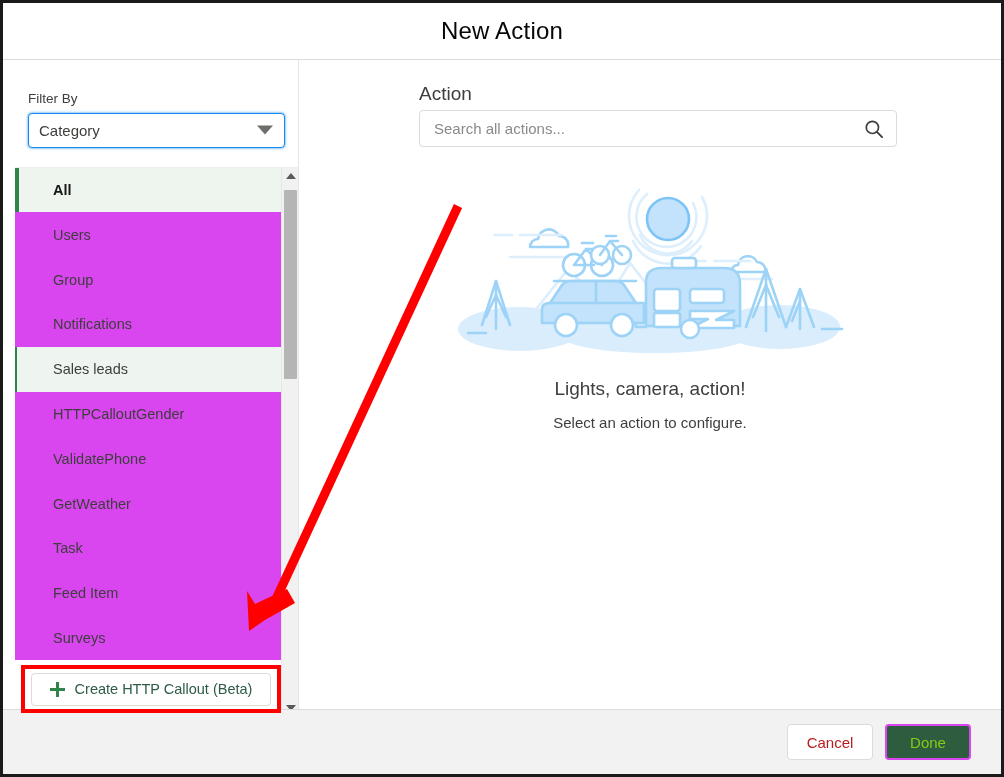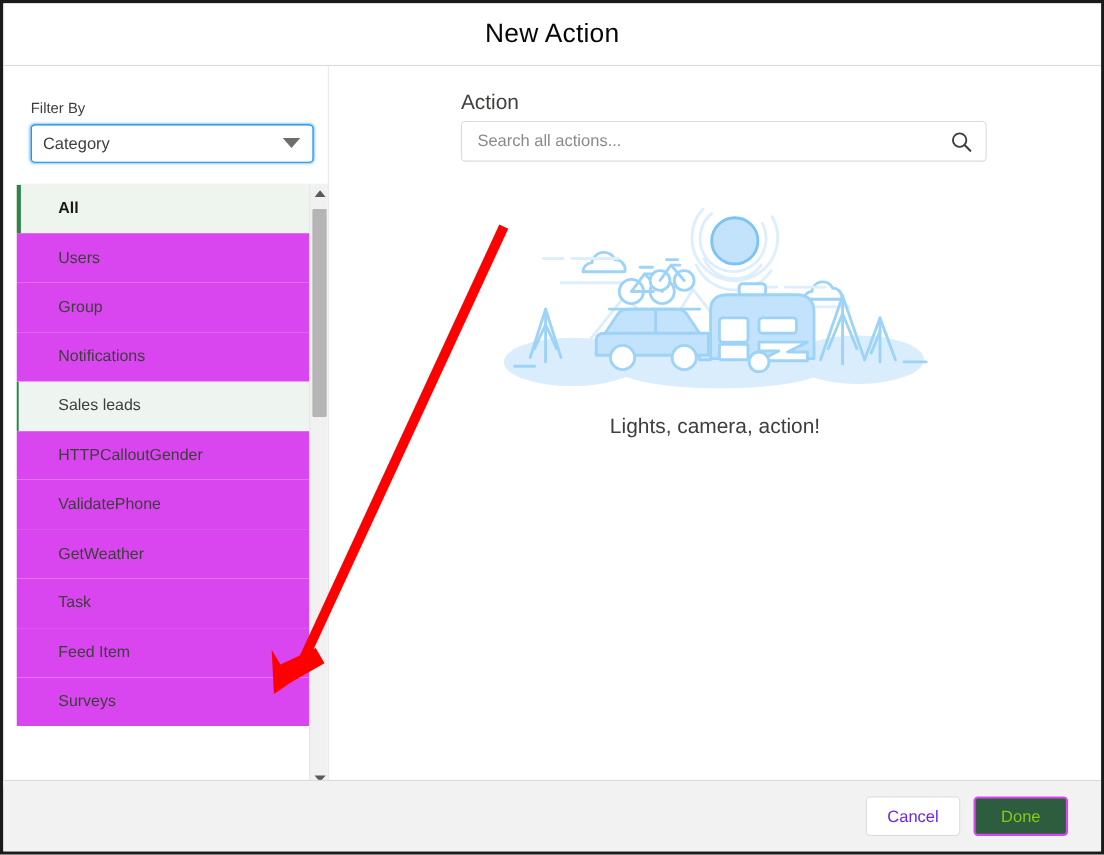--- a/index.html
+++ b/index.html
@@ -306,21 +306,21 @@
     font-size: 15px;
     display: flex;
     align-items: center;
     justify-content: center;
     cursor: pointer;
     padding: 0 18px;
   }
   #cancel-button {
     background: #ffffff;
     border: 1px solid #dddbda;
-    color: #6d28d9;
+    color: #b91c1c;
   }
   #done-button {
     background: #2e5c3f;
     border: 2px solid #d946ef;
     color: #84cc16;
   }
 
   
   #annotation-arrow {
     position: absolute;
@@ -392,20 +392,26 @@
           <div class="sb-arrow up">
             <span class="tri-up"></span>
           </div>
           <div id="sb-thumb"></div>
           <div class="sb-arrow down">
             <span class="tri-down"></span>
           </div>
         </div>
       </div>
 
+      <div id="create-callout-zone">
+        <div id="create-callout-btn">
+          <span id="plus-icon"></span>
+          <span id="create-callout-label">Create HTTP Callout (Beta)</span>
+        </div>
+      </div>
     </div>
 
     <div id="right-panel">
 
       <div id="action-field">
         <div id="action-label">Action</div>
         <div id="action-search-box">
           <input id="action-search-input" type="text" placeholder="Search all actions..." style="">
           <span id="search-icon">
             <svg width="20" height="20" viewBox="0 0 20 20" fill="none">
@@ -497,20 +503,21 @@
           <circle class="lnf" cx="152" cy="88" r="11"></circle>
           <path class="ln" d="M124 88 L136 72 L152 88 M136 72 L146 72 M124 88 L144 88"></path>
           <path class="ln" d="M132 66 L143 66"></path>
           <circle class="lnf" cx="150" cy="78" r="9"></circle>
           <circle class="lnf" cx="172" cy="78" r="9"></circle>
           <path class="ln" d="M150 78 L160 64 L172 78 M160 64 L168 64"></path>
           <path class="ln" d="M156 59 L166 59"></path>
         </svg>
 
         <div id="empty-title">Lights, camera, action!</div>
+        <div id="empty-subtitle">Select an action to configure.</div>
       </div>
     </div>
   </div>
 
   <div id="modal-footer">
     <div class="footer-btn" id="cancel-button">
       <span>Cancel</span>
     </div>
     <div class="footer-btn" id="done-button">
       <span>Done</span>

